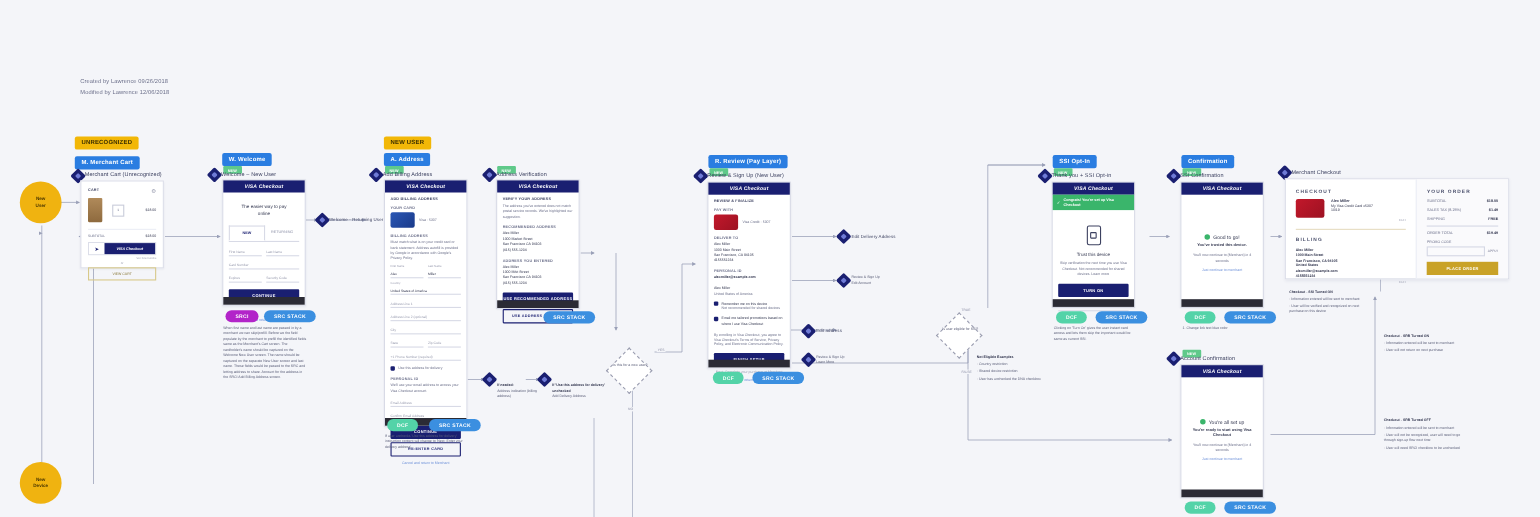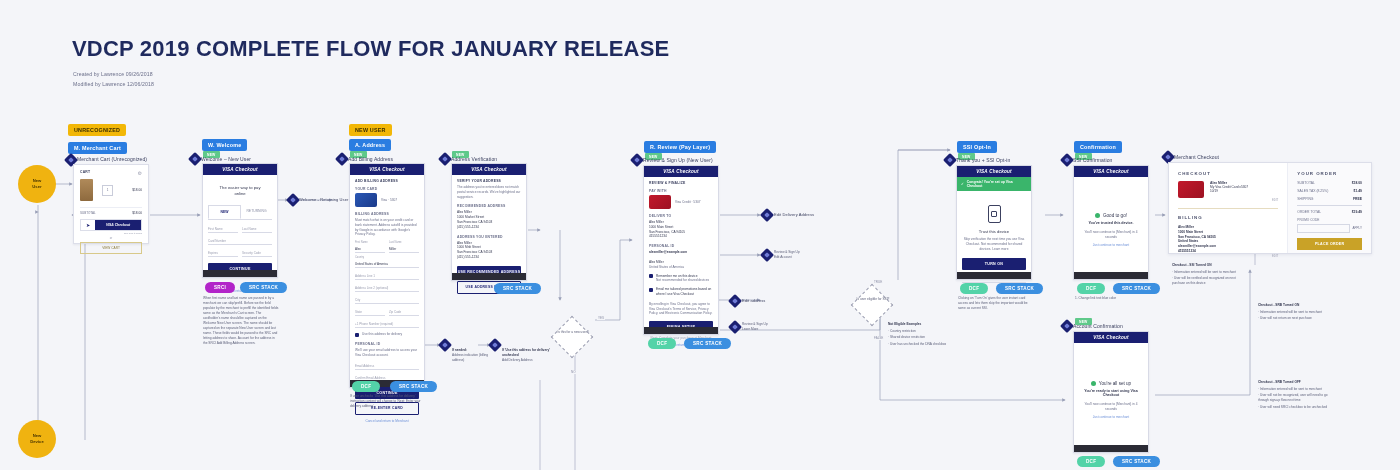--- a/index.html
+++ b/index.html
@@ -187,21 +187,20 @@
       <path d="M1155,395 L1250,395 L1250,270" marker-end=""></path>
     </g>
     <g fill="none" stroke="#9aa0b8" stroke-width="0.6">
       <path d="M898,150 L950,150"></path>
       <path d="M575,345 L575,470"></path>
       <path d="M540,380 L540,470"></path>
       <path d="M1255,265 L1255,180"></path>
     </g>
   </svg>
 
-  <div class="title">VDCP 2019 COMPLETE FLOW FOR JANUARY RELEASE</div>
   <div class="meta m1">Created by Lawrence 09/26/2018</div>
   <div class="meta m2">Modified by Lawrence 12/06/2018</div>
 
   <div class="circle-node" style="left:18px;top:165px;width:38px;height:38px;">
     <span>New<br>User</span>
   </div>
   <div class="circle-node" style="left:18px;top:420px;width:38px;height:38px;">
     <span>New<br>Device</span>
   </div>
 

